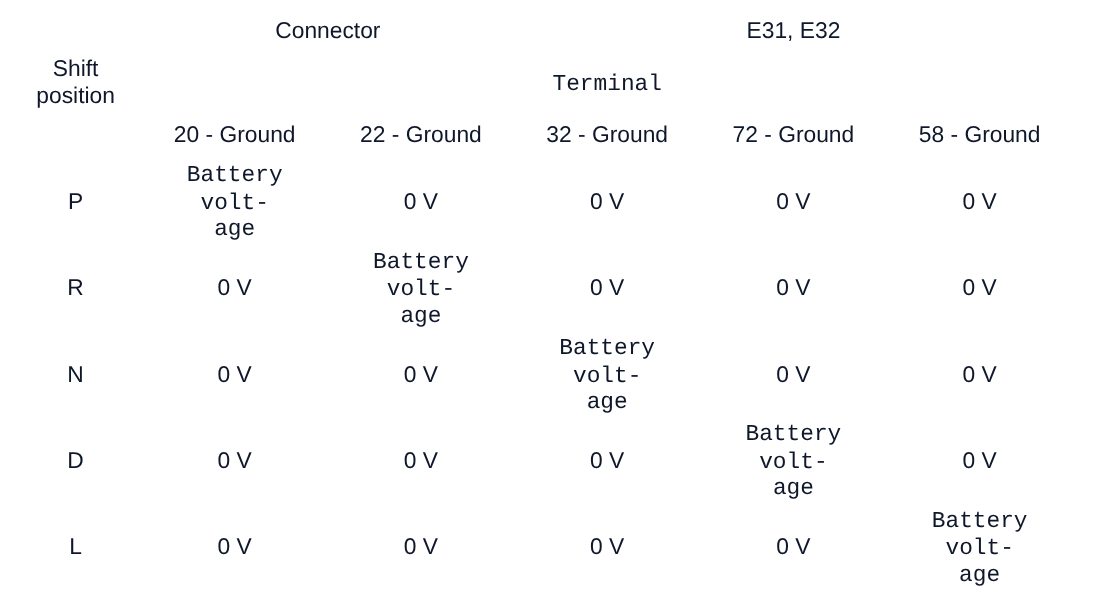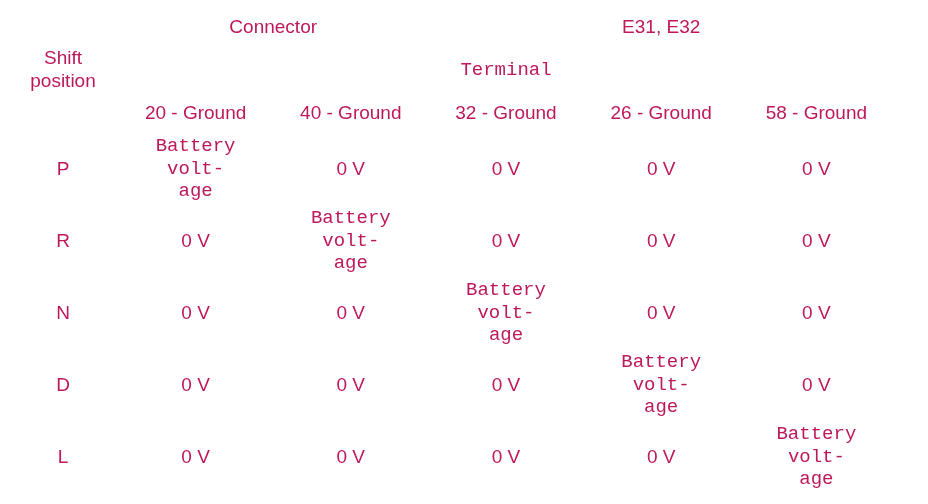--- a/index.html
+++ b/index.html
@@ -36,21 +36,21 @@
   .spec-table td,
   .spec-table th {
     border: 0;
     padding: 0;
     margin: 0;
     text-align: center;
     vertical-align: middle;
     font-weight: normal;
     font-size: 19px;
     line-height: 1.18;
-    color: #be185d;
+    color: #0f172a;
     background: #ffffff;
     word-break: normal;
   }
 
   
   col.c-shift { width: 110px; }
   col.c-term  { width: 155.2px; }
 
   
   .bt-thick { border-top: 4px solid #000; }
@@ -118,23 +118,23 @@
         <th colspan="2" class="h-group bt-thick bb-thin br-thin">Connector</th>
         <th colspan="3" class="h-group bt-thick bb-thin">E31, E32</th>
       </tr>
 
       <tr>
         <th colspan="5" class="h-terminal bb-thin">Terminal</th>
       </tr>
 
       <tr>
         <th class="h-pin bb-thick br-thin">20 - Ground</th>
-        <th class="h-pin bb-thick br-thin">40 - Ground</th>
+        <th class="h-pin bb-thick br-thin">22 - Ground</th>
         <th class="h-pin bb-thick br-thin">32 - Ground</th>
-        <th class="h-pin bb-thick br-thin">26 - Ground</th>
+        <th class="h-pin bb-thick br-thin">72 - Ground</th>
         <th class="h-pin bb-thick">58 - Ground</th>
       </tr>
     </thead>
 
     <tbody>
 
       <tr>
         <td class="cell-shift bb-thin br-thin">P</td>
         <td class="bb-thin br-thin">
             <span class="batt">Battery volt-<br>age</span>

